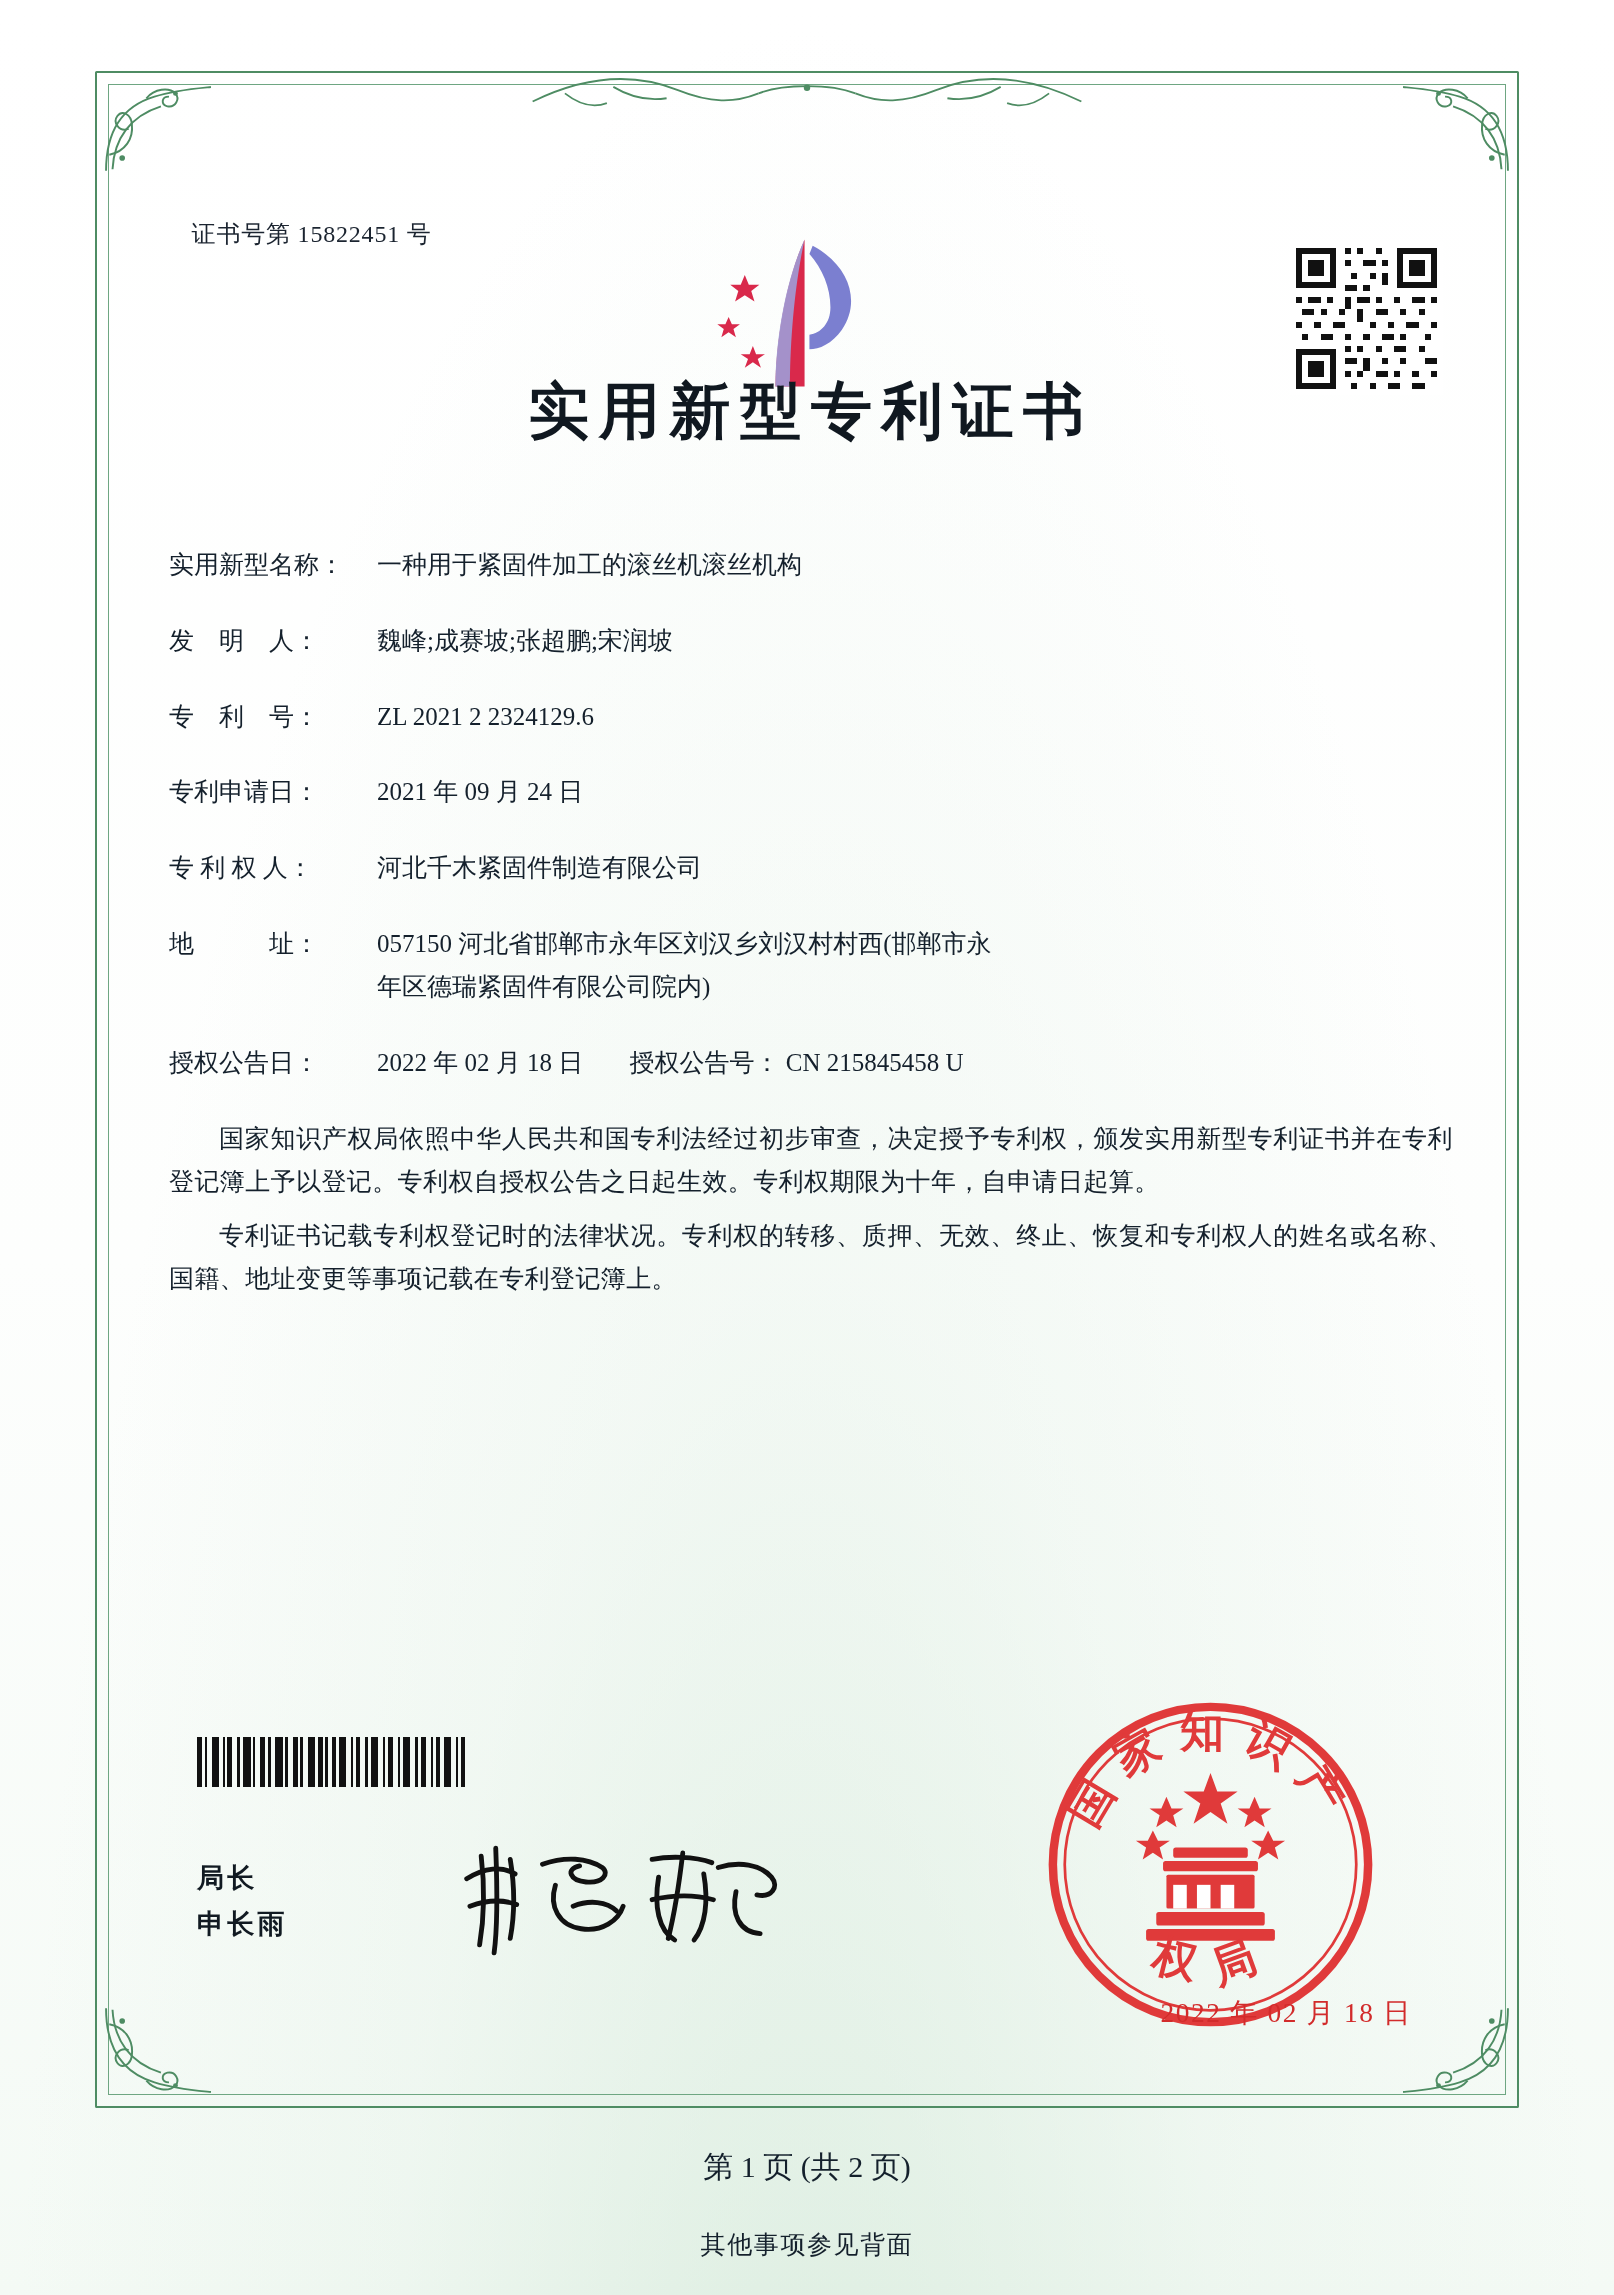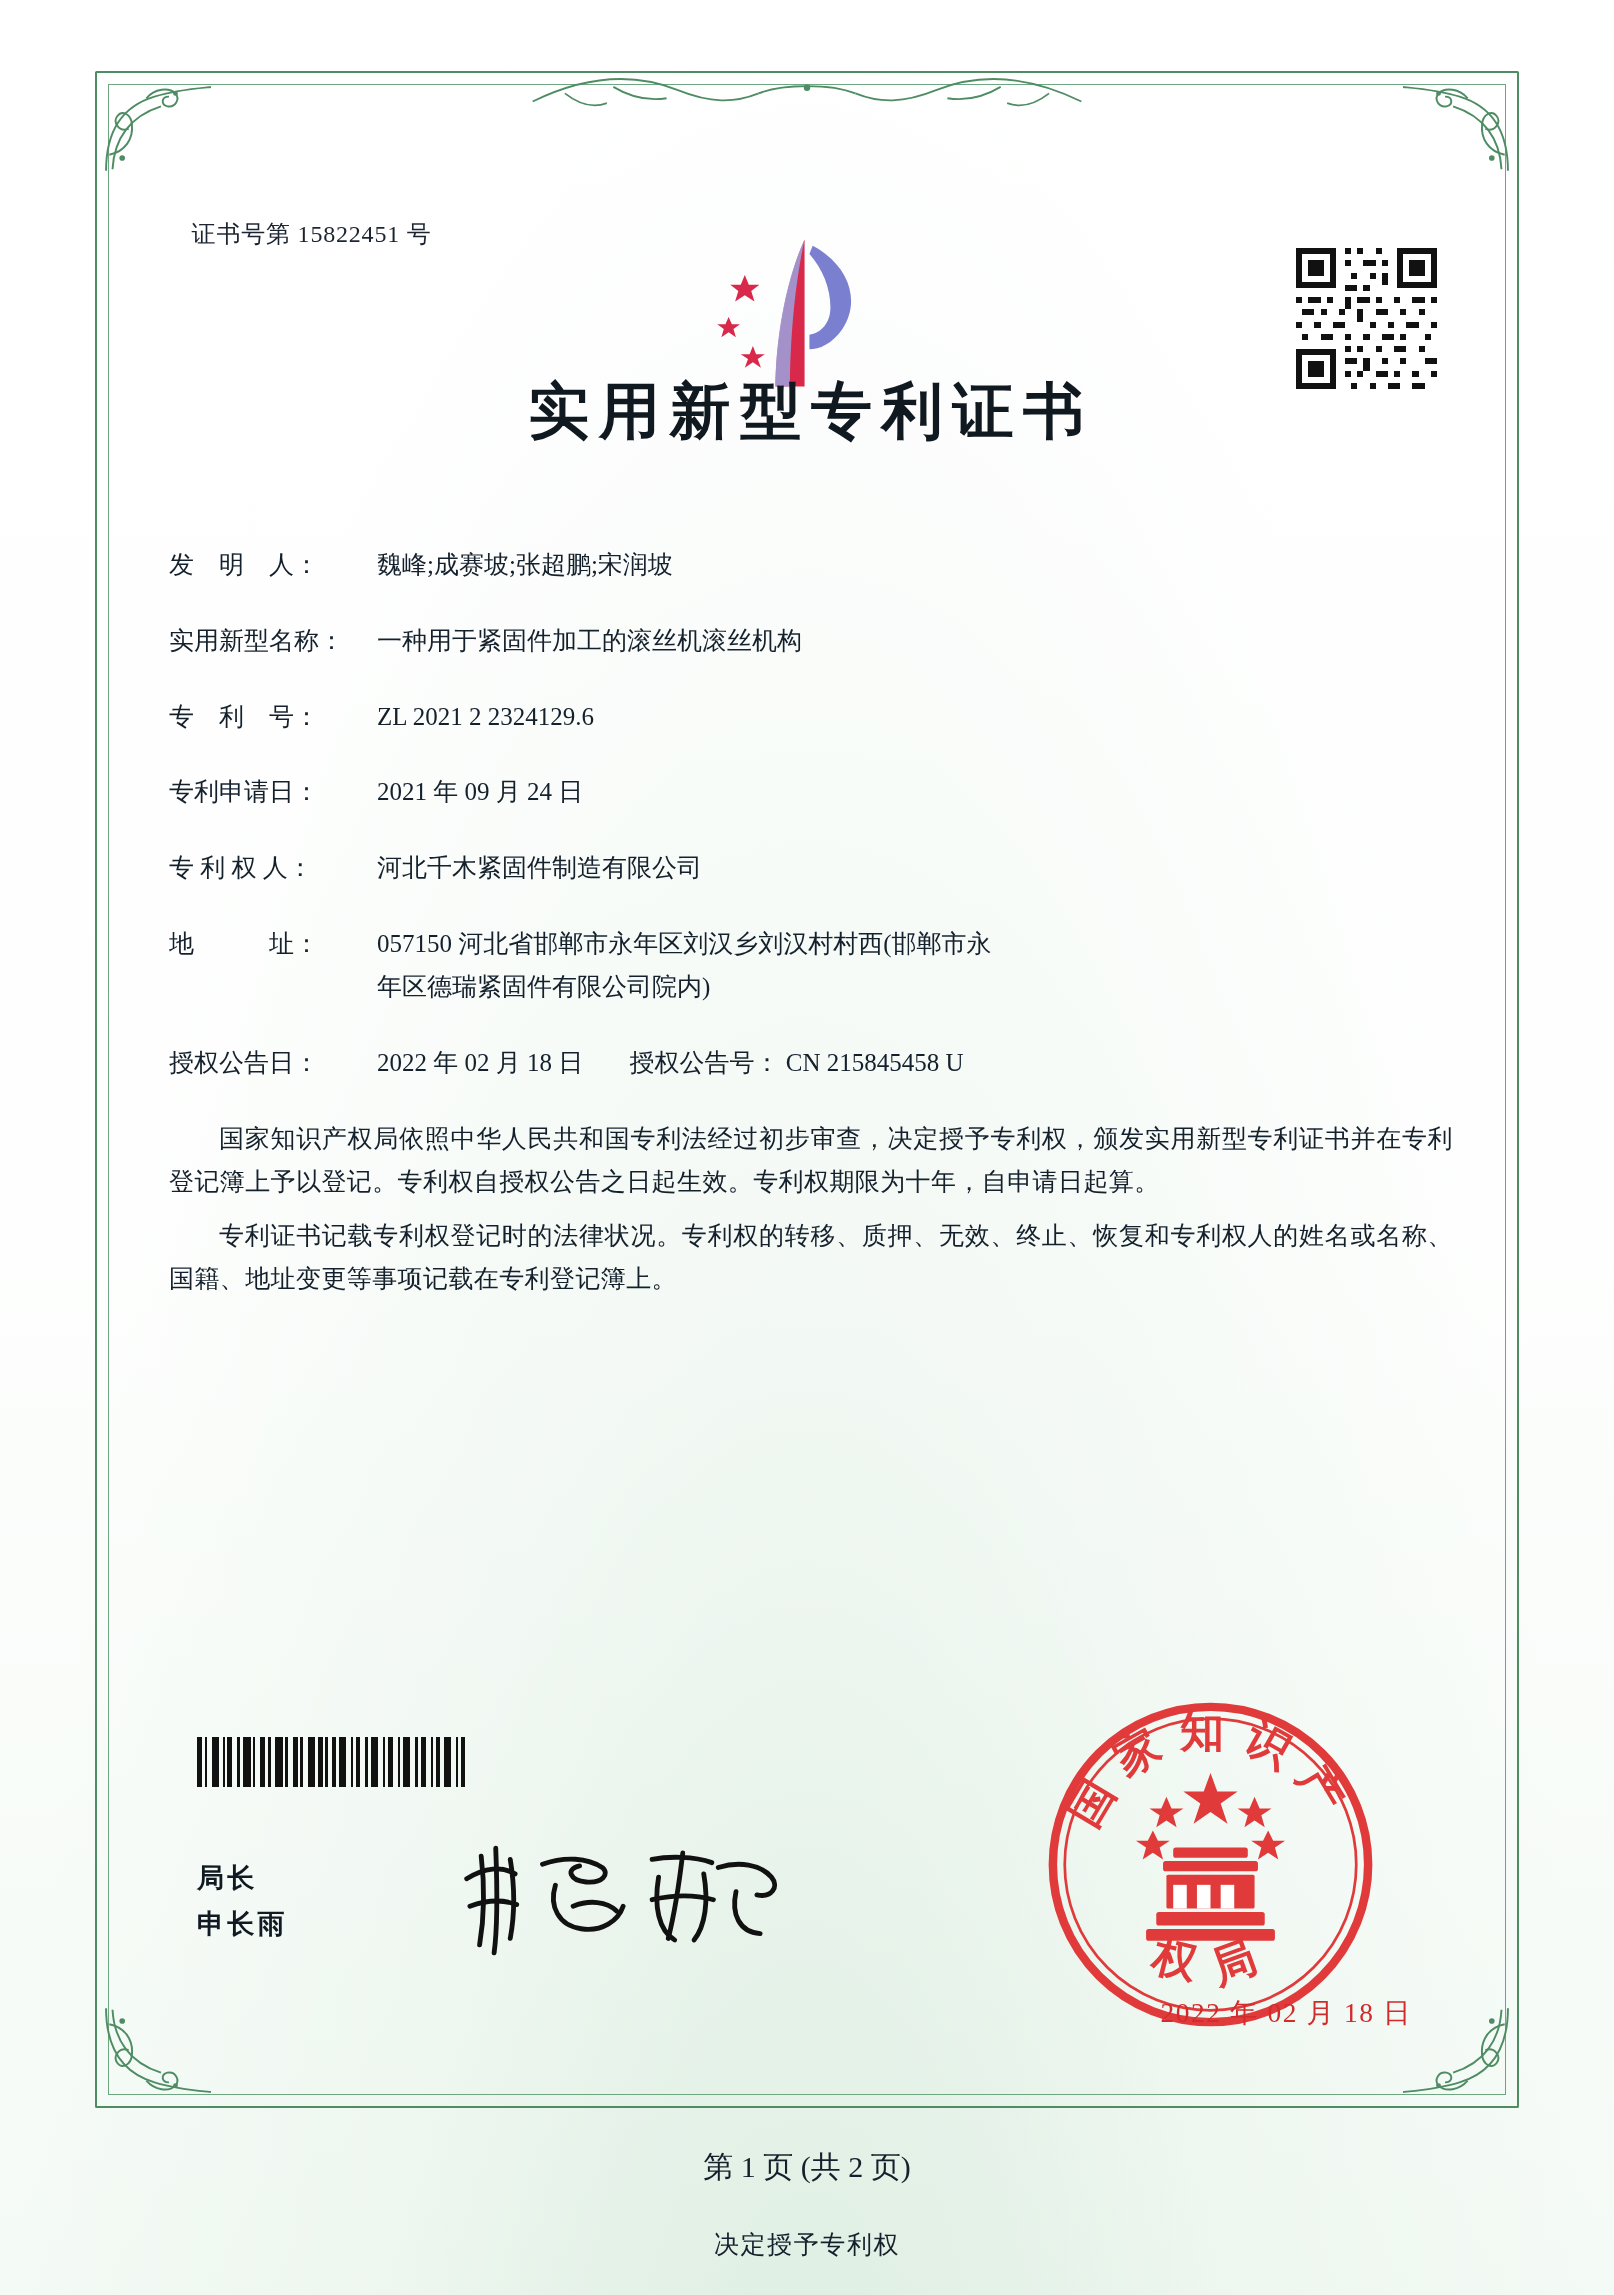--- a/index.html
+++ b/index.html
@@ -388,27 +388,27 @@
 
   <div class="content">
 
     <div class="cert-no">证书号第 15822451 号</div>
 
     <div class="title">实用新型专利证书</div>
 
     <div class="fields">
 
       <div class="frow">
+        <div class="flabel">实用新型名称：</div>
+        <div class="fvalue">一种用于紧固件加工的滚丝机滚丝机构</div>
+      </div>
+
+      <div class="frow">
         <div class="flabel">发　明　人：</div>
         <div class="fvalue">魏峰;成赛坡;张超鹏;宋润坡</div>
-      </div>
-
-      <div class="frow">
-        <div class="flabel">实用新型名称：</div>
-        <div class="fvalue">一种用于紧固件加工的滚丝机滚丝机构</div>
       </div>
 
       <div class="frow">
         <div class="flabel">专　利　号：</div>
         <div class="fvalue">ZL 2021 2 2324129.6</div>
       </div>
 
       <div class="frow">
         <div class="flabel">专利申请日：</div>
         <div class="fvalue">2021 年 09 月 24 日</div>
@@ -572,16 +572,16 @@
       </text>
       <text font-size="26" font-weight="bold" fill="#e03a3a" font-family="'DejaVu Serif','Liberation Serif',serif" letter-spacing="14">
         <textPath href="#sealArcBottom" startOffset="33%">权局</textPath>
       </text>
     </svg>
   </div>
 
   <div class="seal-date">2022 年 02 月 18 日</div>
 
   <div class="page-no">第 1 页 (共 2 页)</div>
-  <div class="footer-note">决定授予专利权</div>
+  <div class="footer-note">其他事项参见背面</div>
 
 </div>
 
 
 </body></html>

